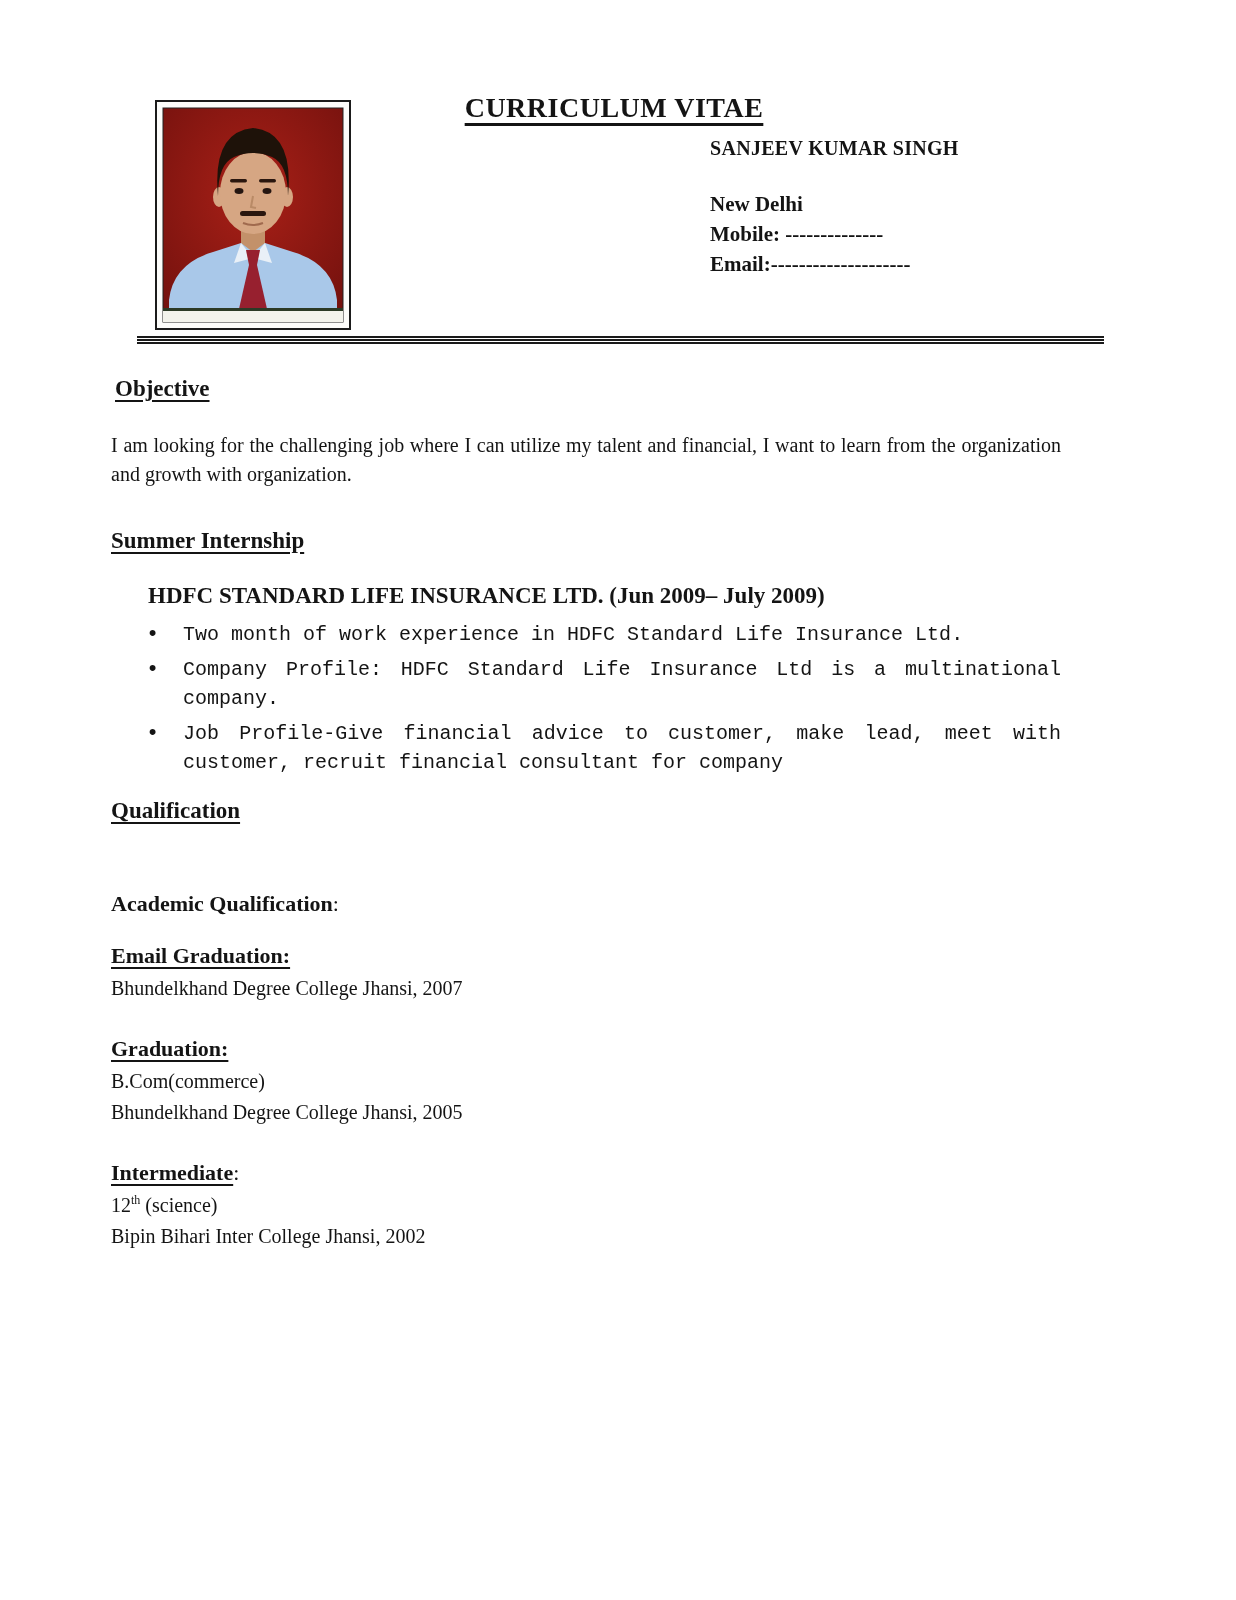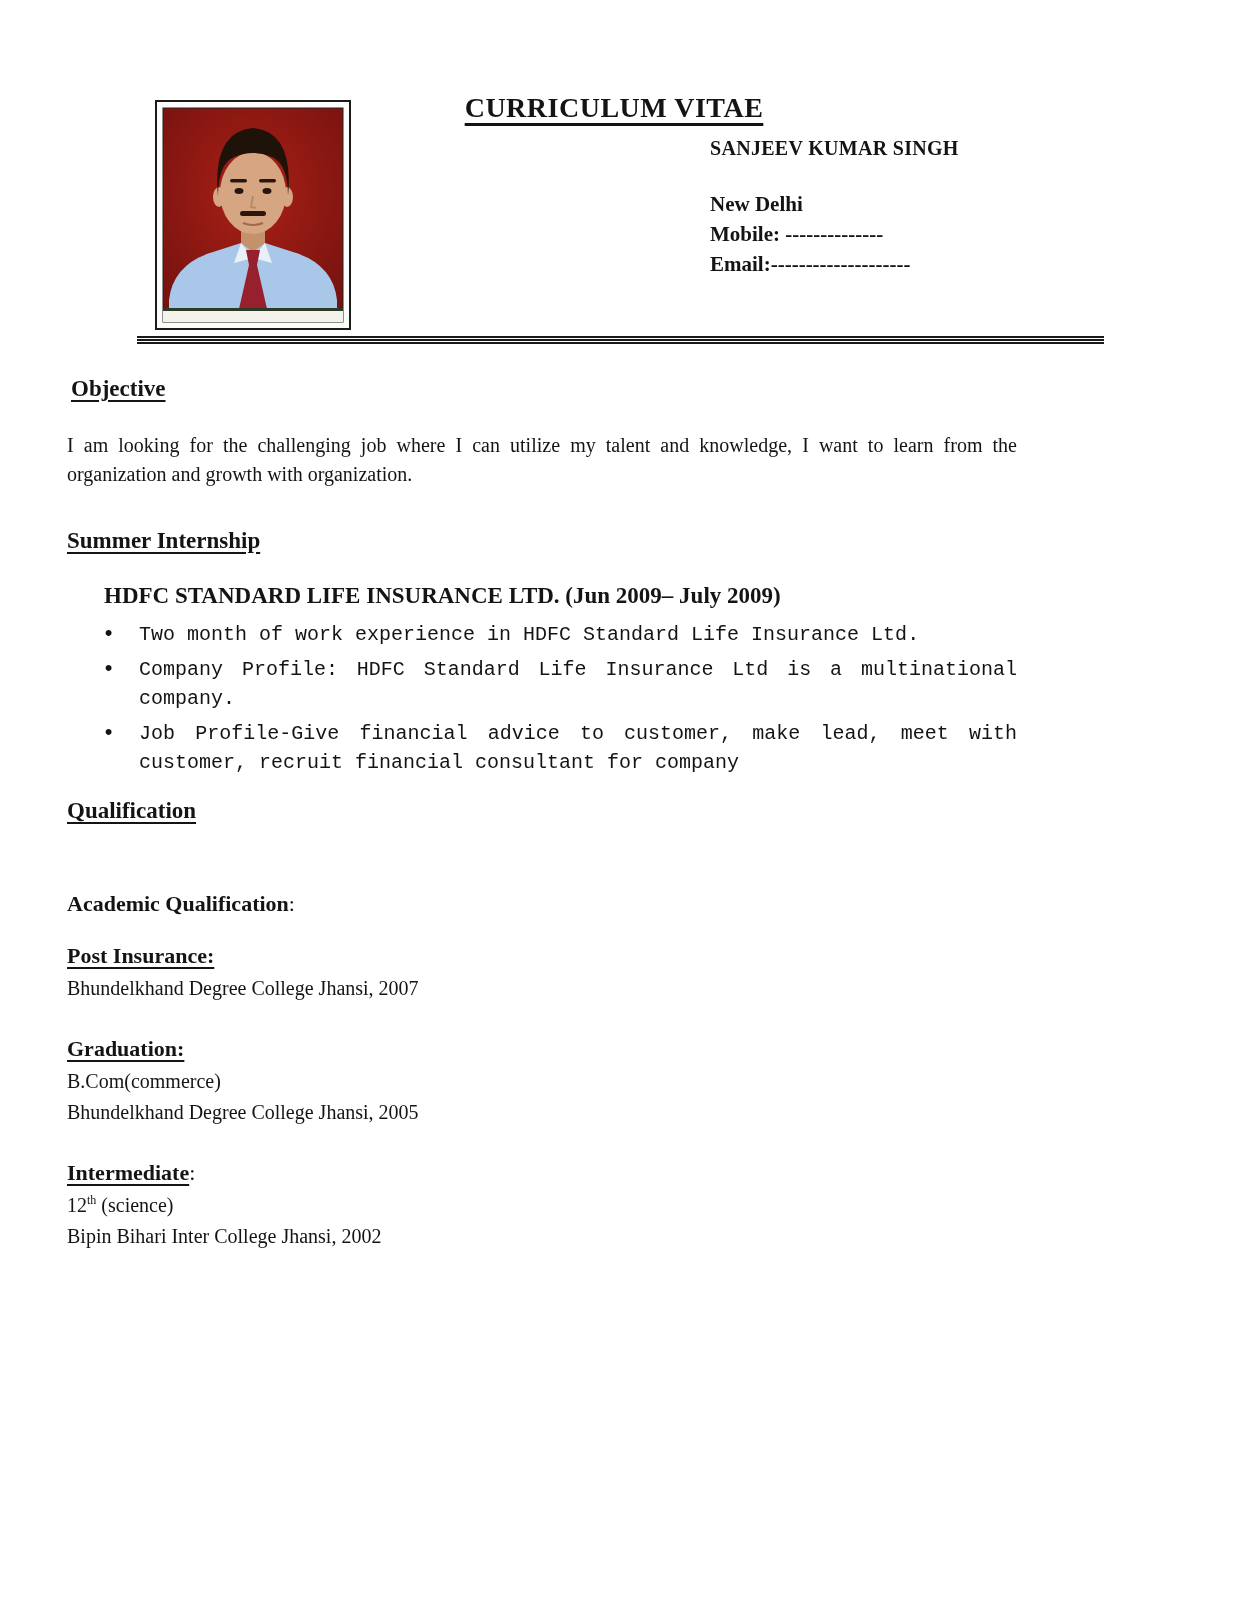--- a/index.html
+++ b/index.html
@@ -41,21 +41,21 @@
     top: 336px; left: 137px; right: 124px;
     height: 8px;
     background: linear-gradient(to bottom,
       #1a1a1a 0px, #1a1a1a 2px,
       #ffffff 2px, #ffffff 3px,
       #1a1a1a 3px, #1a1a1a 5px,
       #ffffff 5px, #ffffff 6px,
       #1a1a1a 6px, #1a1a1a 8px);
   }
   
-  .content { padding: 0 143px 0 67px; width: 950px; }
+  .content { padding: 0 143px 0 111px; width: 950px; }
   .h-main {
     font-size: 23px;
     font-weight: bold;
     margin: 0;
     line-height: 32px;
   }
   .u {
     text-decoration: underline;
     text-decoration-thickness: 2px;
     text-underline-offset: 4px;
@@ -177,21 +177,21 @@
     </div>
 
     <div class="double-rule"></div>
   </div>
 
   <div class="content">
 
     <h2 class="h-main h-objective">
       <span class="u">Objective</span>
     </h2>
-    <p class="para">I am looking for the challenging job where I can utilize my talent and knowledge, I want to learn from the organization and growth with organization.</p>
+    <p class="para">I am looking for the challenging job where I can utilize my talent and financial, I want to learn from the organization and growth with organization.</p>
 
     <h2 class="h-main h-summer">
       <span class="u">Summer Internship</span>
     </h2>
     <p class="company">HDFC STANDARD LIFE INSURANCE LTD. (Jun 2009– July 2009)</p>
     <ul class="bullets">
       <li>Two month of work experience in HDFC Standard Life Insurance Ltd.</li>
       <li>Company Profile: HDFC Standard Life Insurance Ltd is a multinational company.</li>
       <li>Job Profile-Give financial advice to customer, make lead, meet with customer, recruit financial consultant for company</li>
     </ul>
@@ -200,21 +200,21 @@
       <span class="u">Qualification</span>
     </h2>
 
 
     <h3 class="h-sub2 h-academic">
       <span>Academic Qualification</span><span class="colon">:</span>
     </h3>
 
     <div class="edu-entry">
       <h4 class="h-edu">
-        <span class="u">Post Insurance:</span><span class="colon"></span>
+        <span class="u">Email Graduation:</span><span class="colon"></span>
       </h4>
       <p class="edu-line">Bhundelkhand Degree College Jhansi, 2007</p>
     </div>
 
     <div class="edu-entry">
       <h4 class="h-edu">
         <span class="u">Graduation:</span><span class="colon"></span>
       </h4>
       <p class="edu-line">
         <span>B.Com(commerce)</span><sup></sup><span></span>

